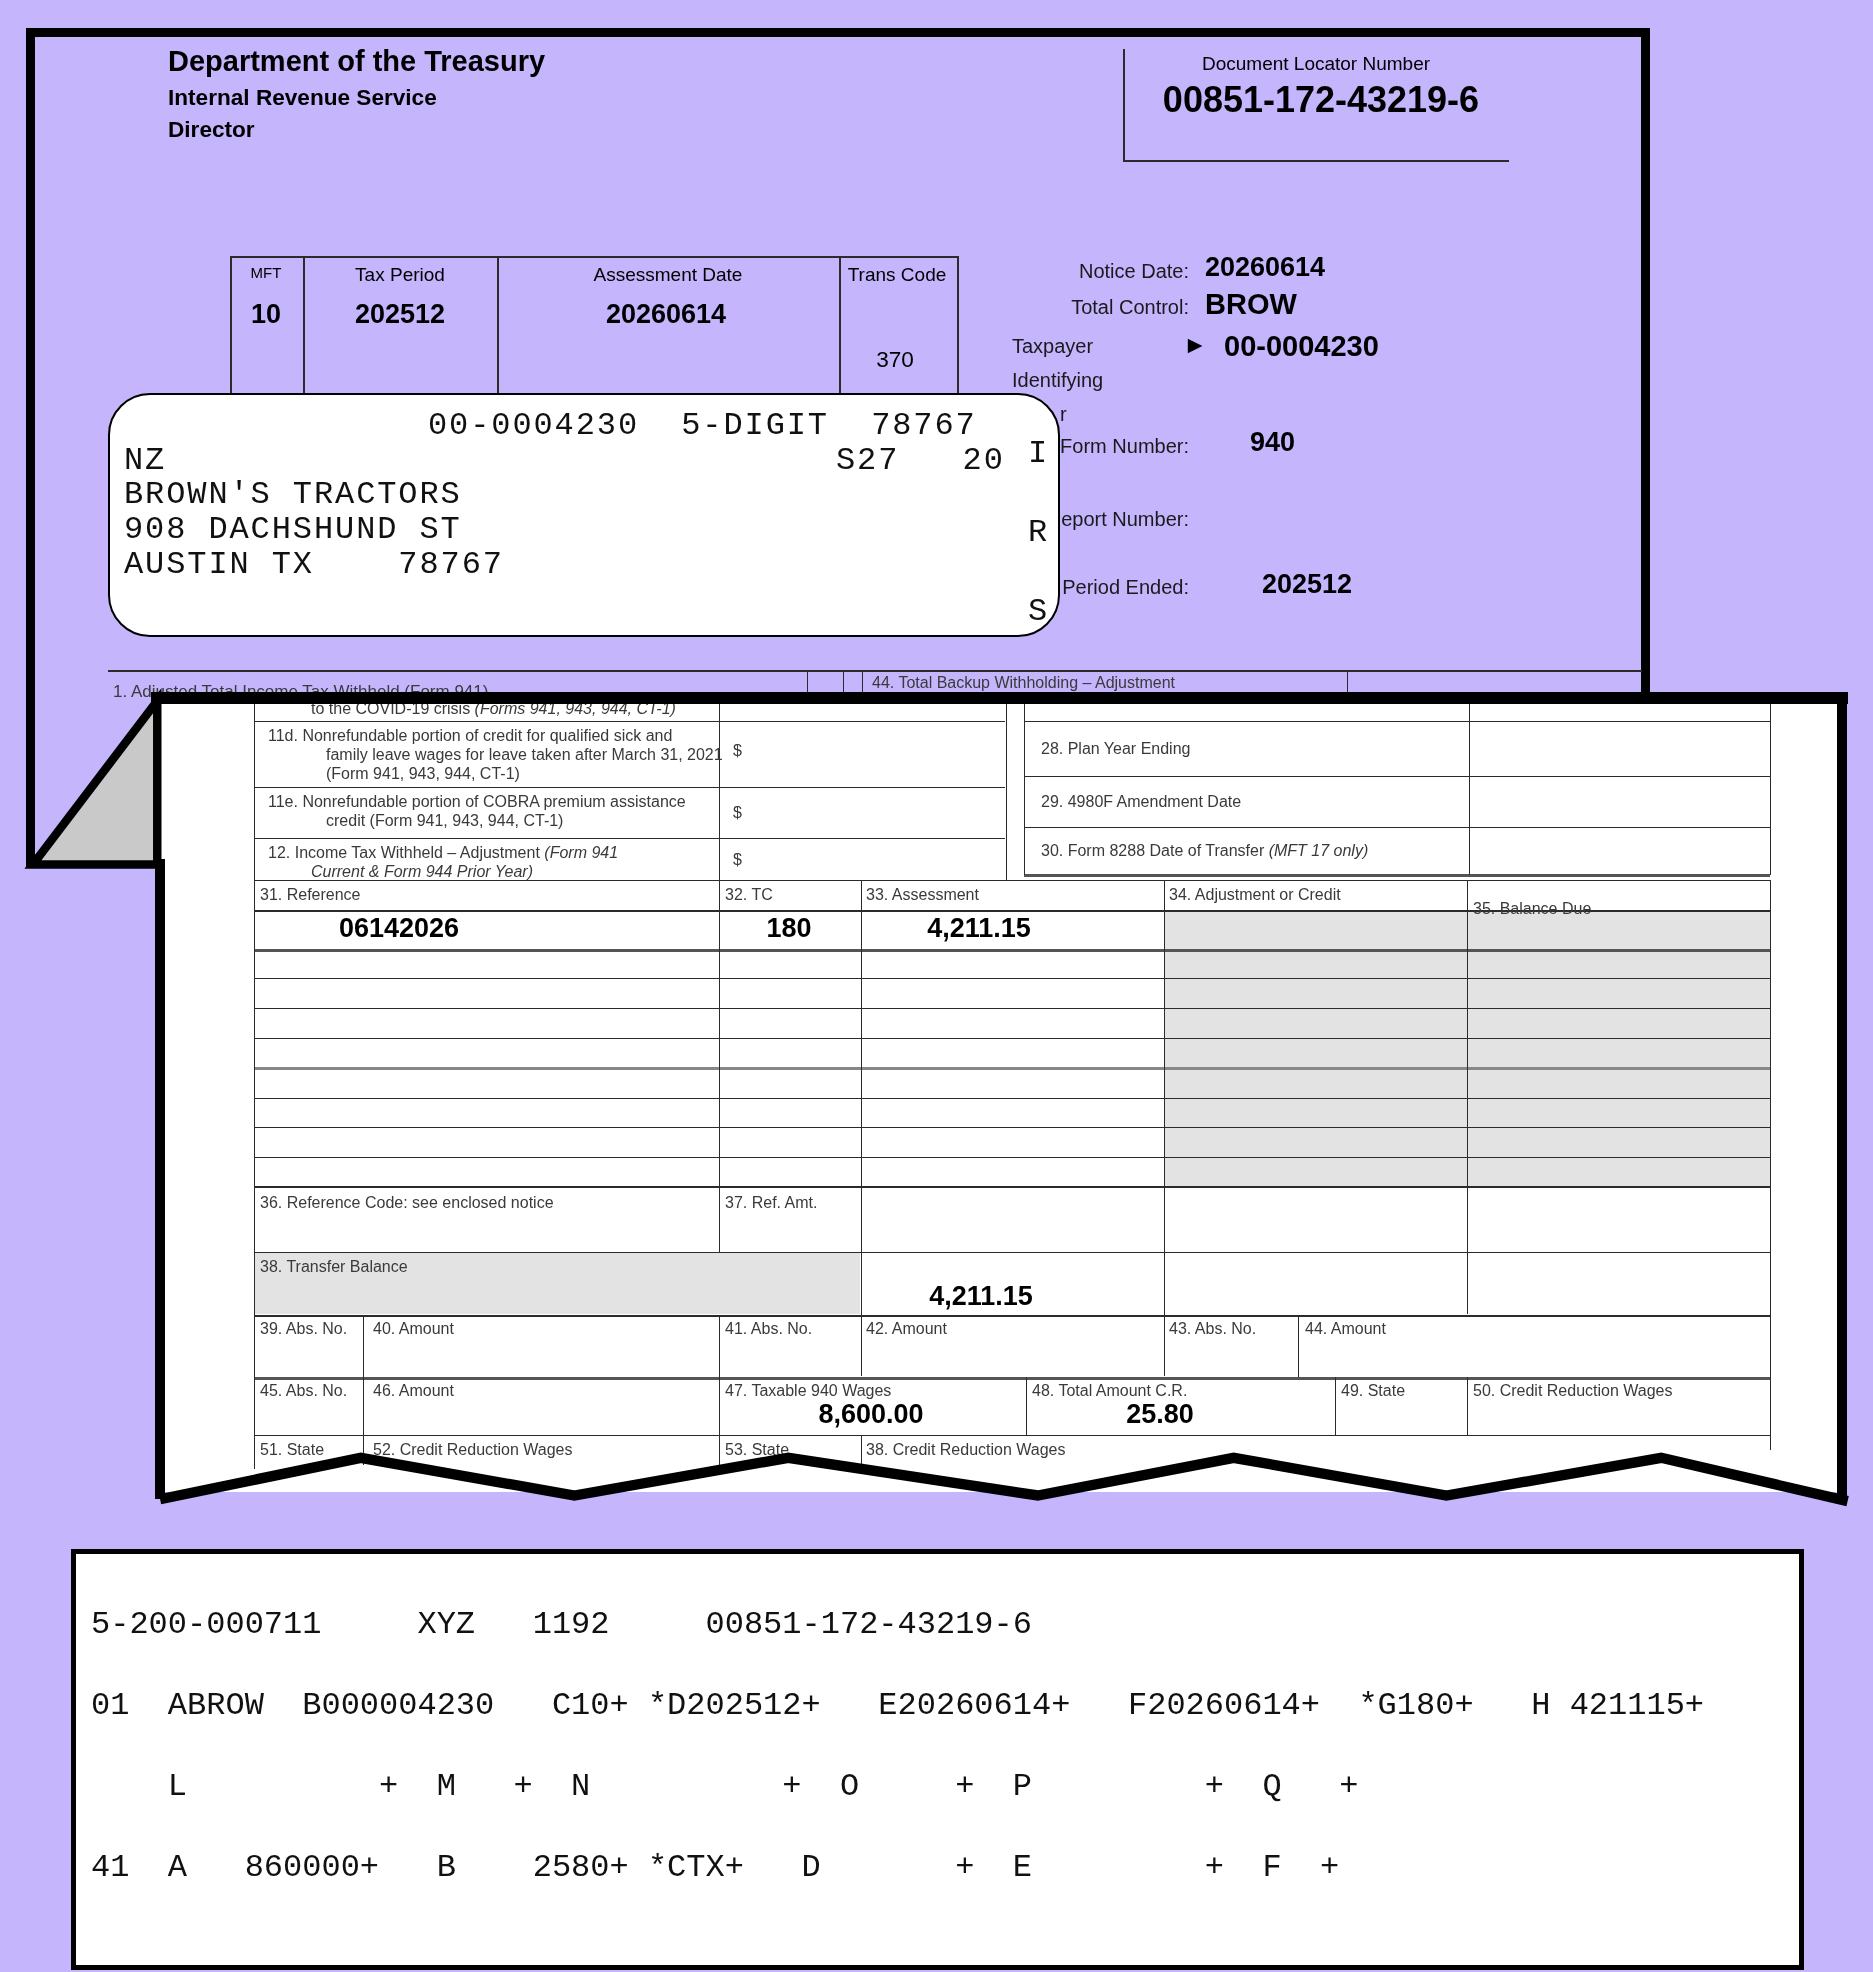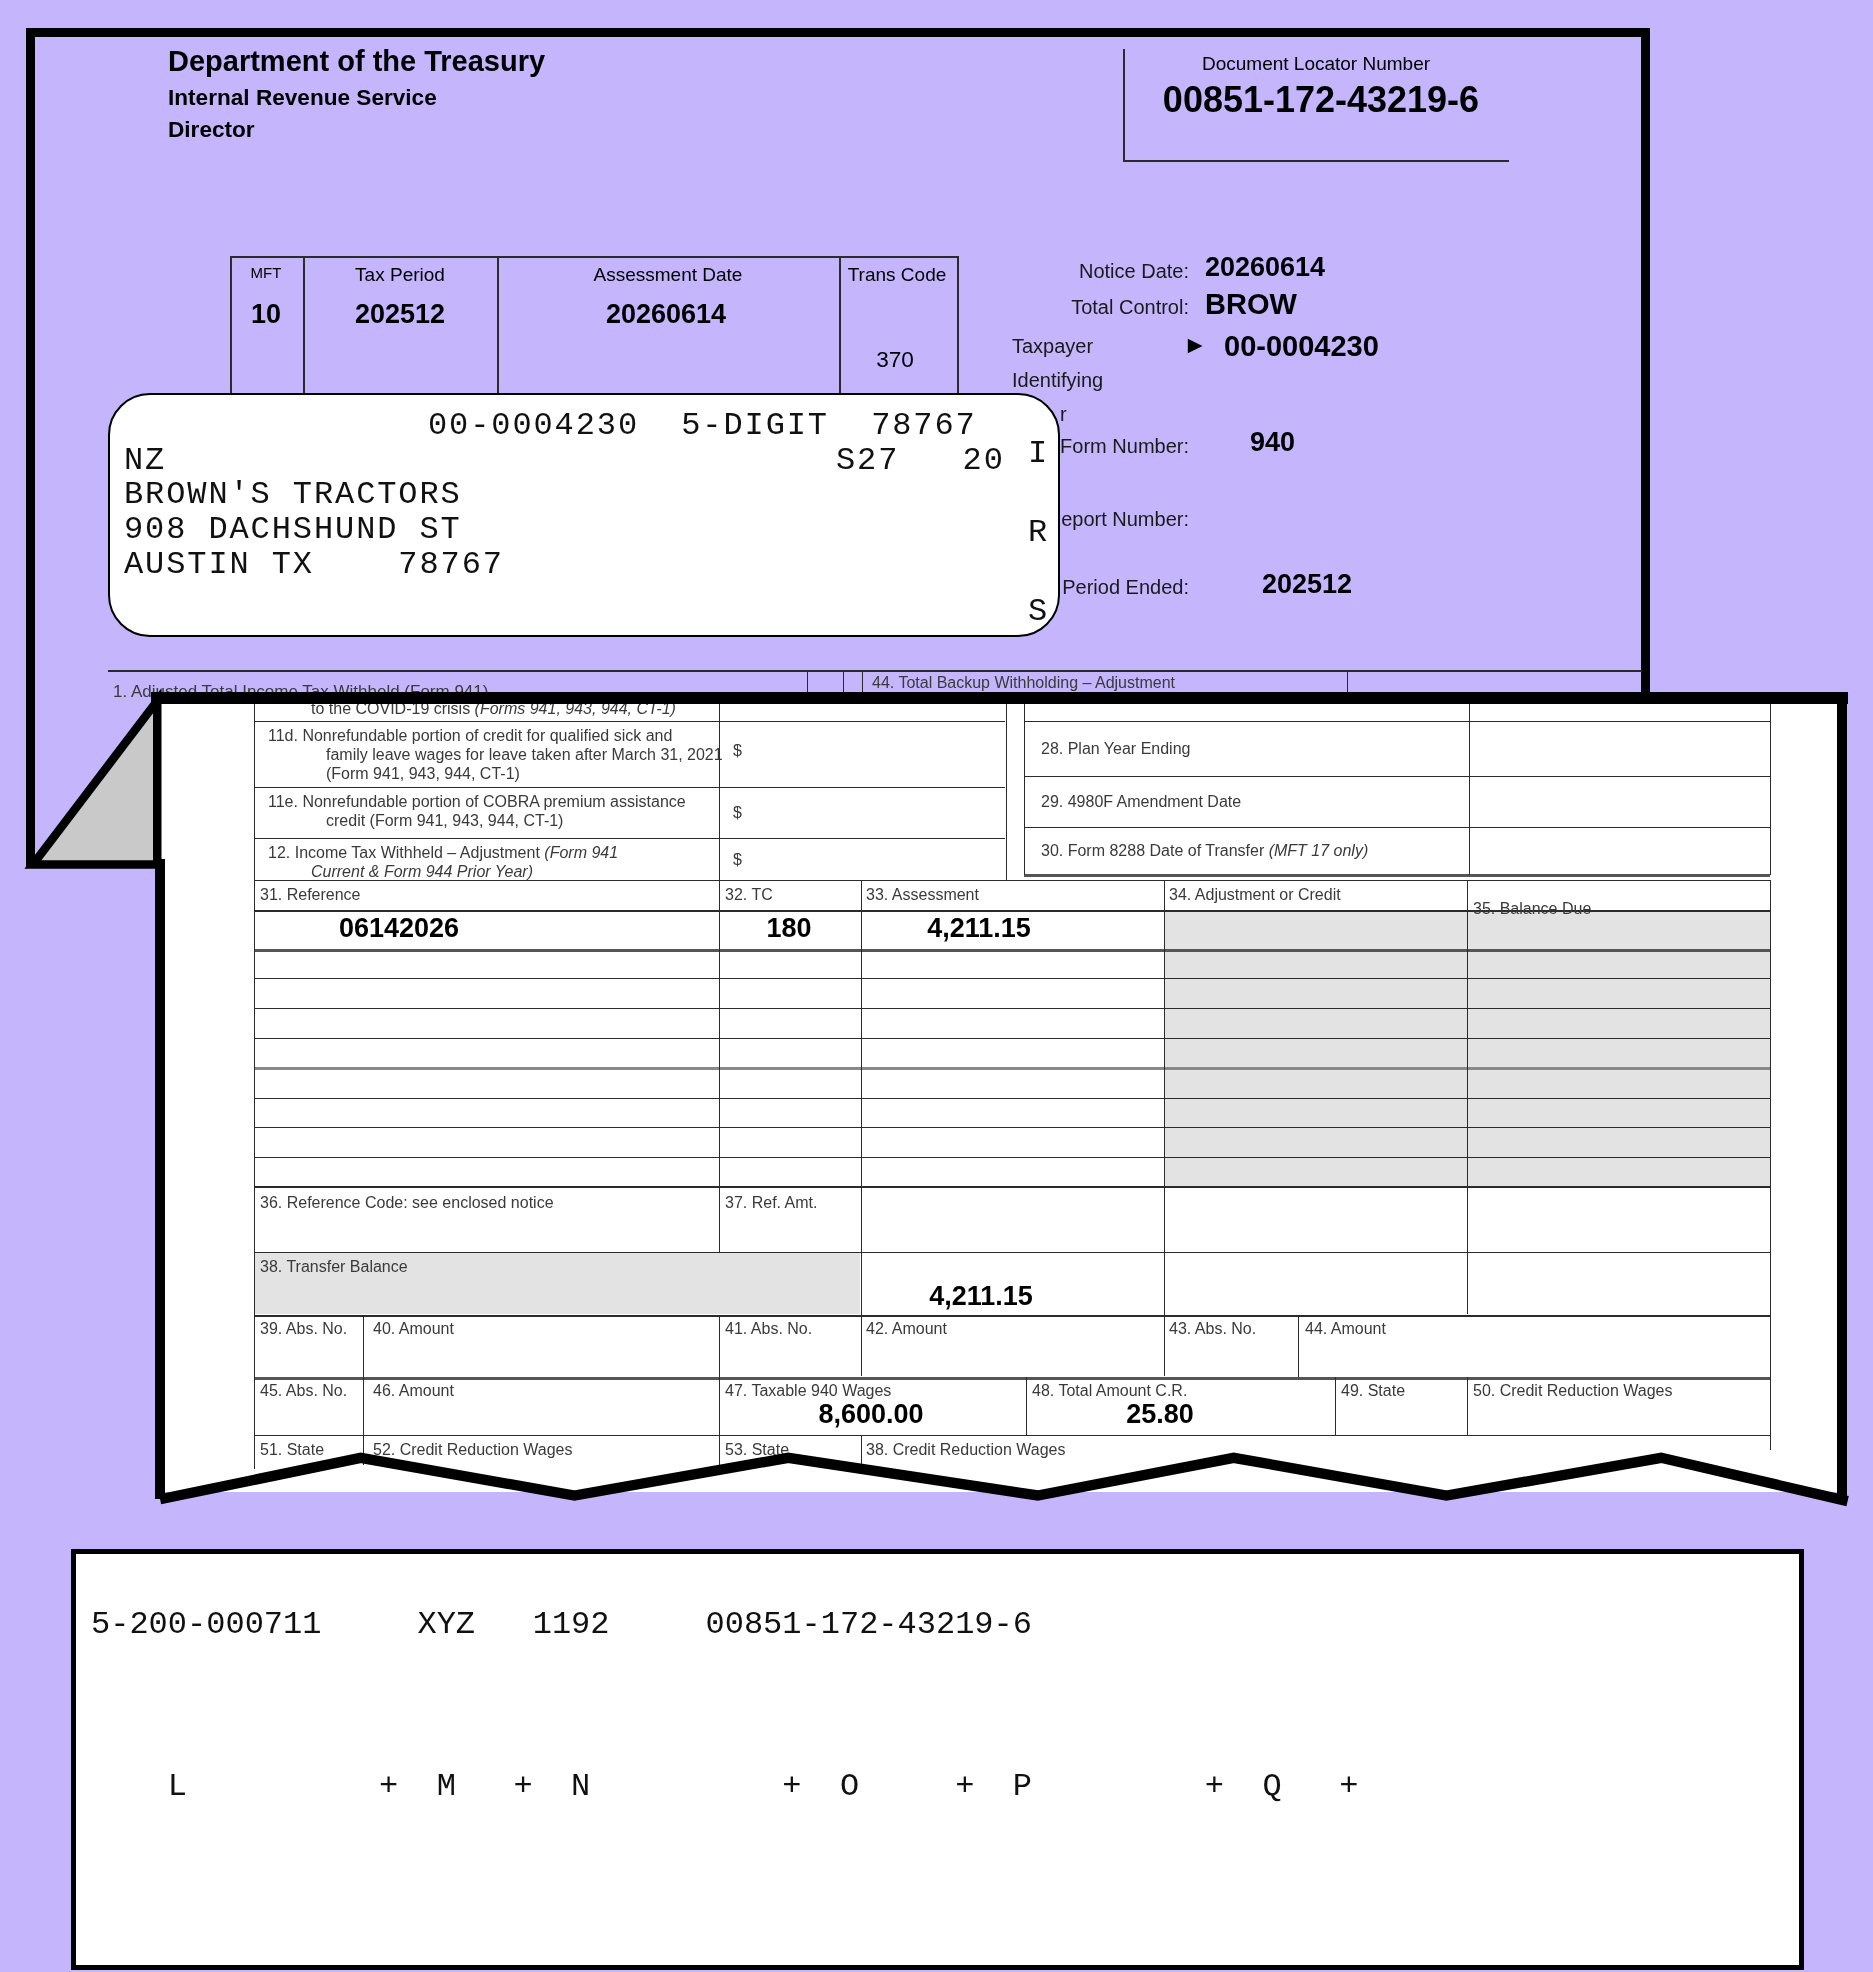--- a/index.html
+++ b/index.html
@@ -198,16 +198,18 @@
   <svg style="left:0;top:0;z-index:8;" width="1874" height="1973" viewBox="0 0 1990 2095">
     <polygon points="167,744 35,918 167,918" fill="#c9c9c9" stroke="#000" stroke-width="9" stroke-linejoin="miter"></polygon>
   </svg>
 
   <svg style="left:0;top:0;z-index:8;" width="1874" height="1973" viewBox="0 0 1990 2095">
     <polyline points="170,1592 383,1548 610,1588 837,1548 1102,1588 1310,1548 1536,1588 1764,1548 1962,1594" fill="none" stroke="#000" stroke-width="11" stroke-linejoin="miter"></polyline>
   </svg>
 
   <div class="abs" style="left:71px;top:1549px;width:1723px;height:411px;border:5.6px solid #000;background:#fff;z-index:3;"></div>
   <div class="tline mono" style="left:91px;top:1606px;z-index:4;">5-200-000711     XYZ   1192     00851-172-43219-6</div>
+  <div class="tline mono" style="left:91px;top:1687px;z-index:4;">01  ABROW  B000004230   C10+ *D202512+   E20260614+   F20260614+  *G180+   H 421115+</div>
   <div class="tline mono" style="left:91px;top:1768px;z-index:4;">    L          +  M   +  N          +  O     +  P         +  Q   +</div>
+  <div class="tline mono" style="left:91px;top:1849px;z-index:4;">41  A   860000+   B    2580+ *CTX+   D       +  E         +  F  +</div>
 
 </div>
 
 
 </body></html>

